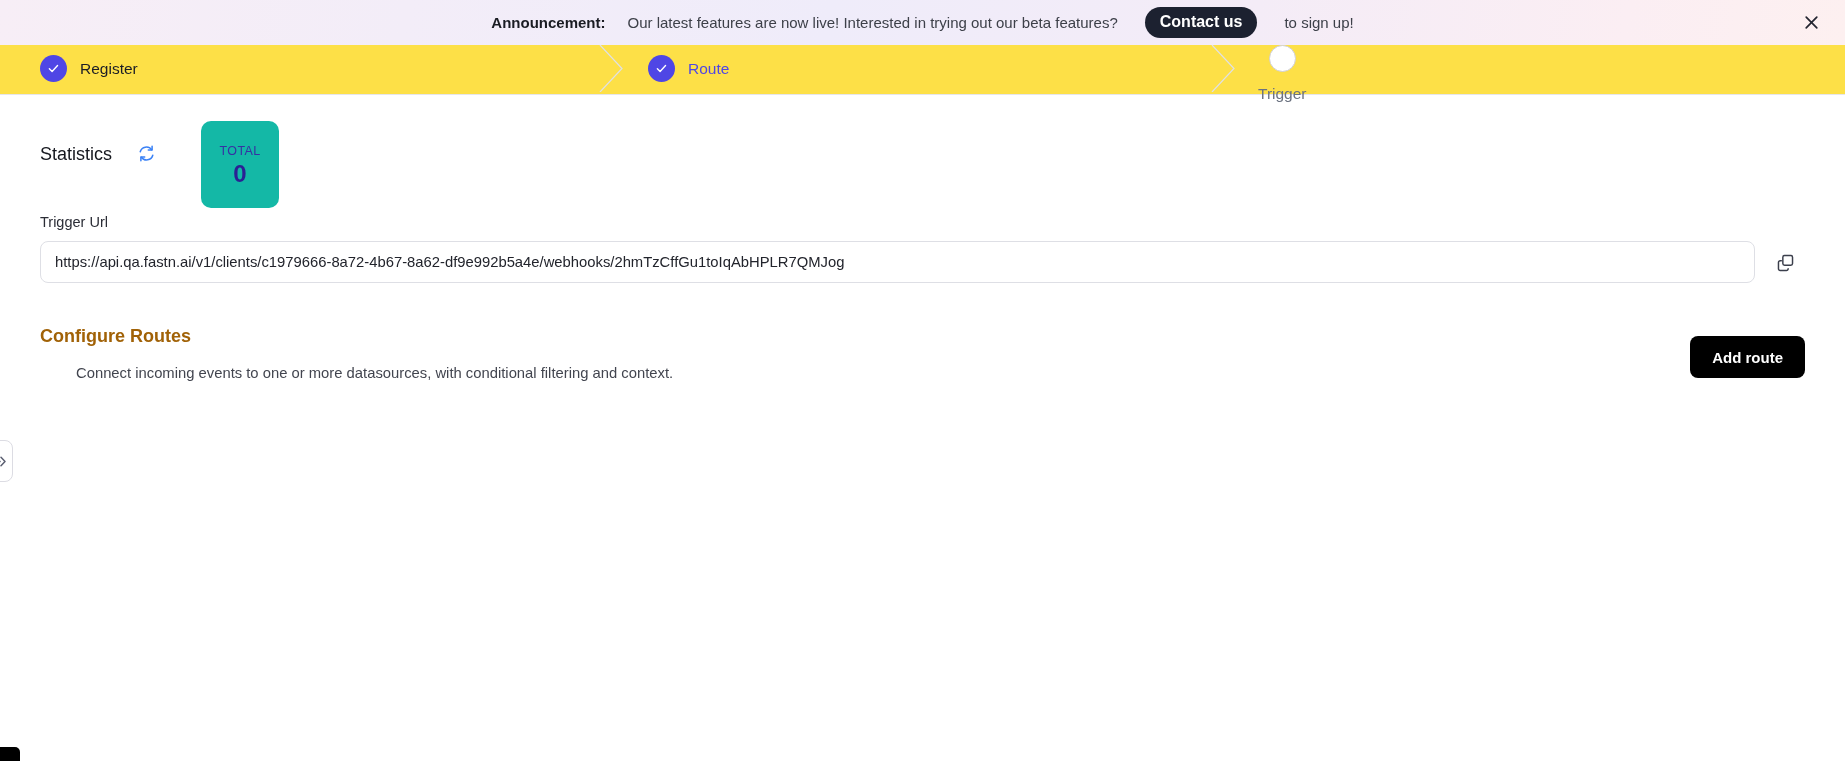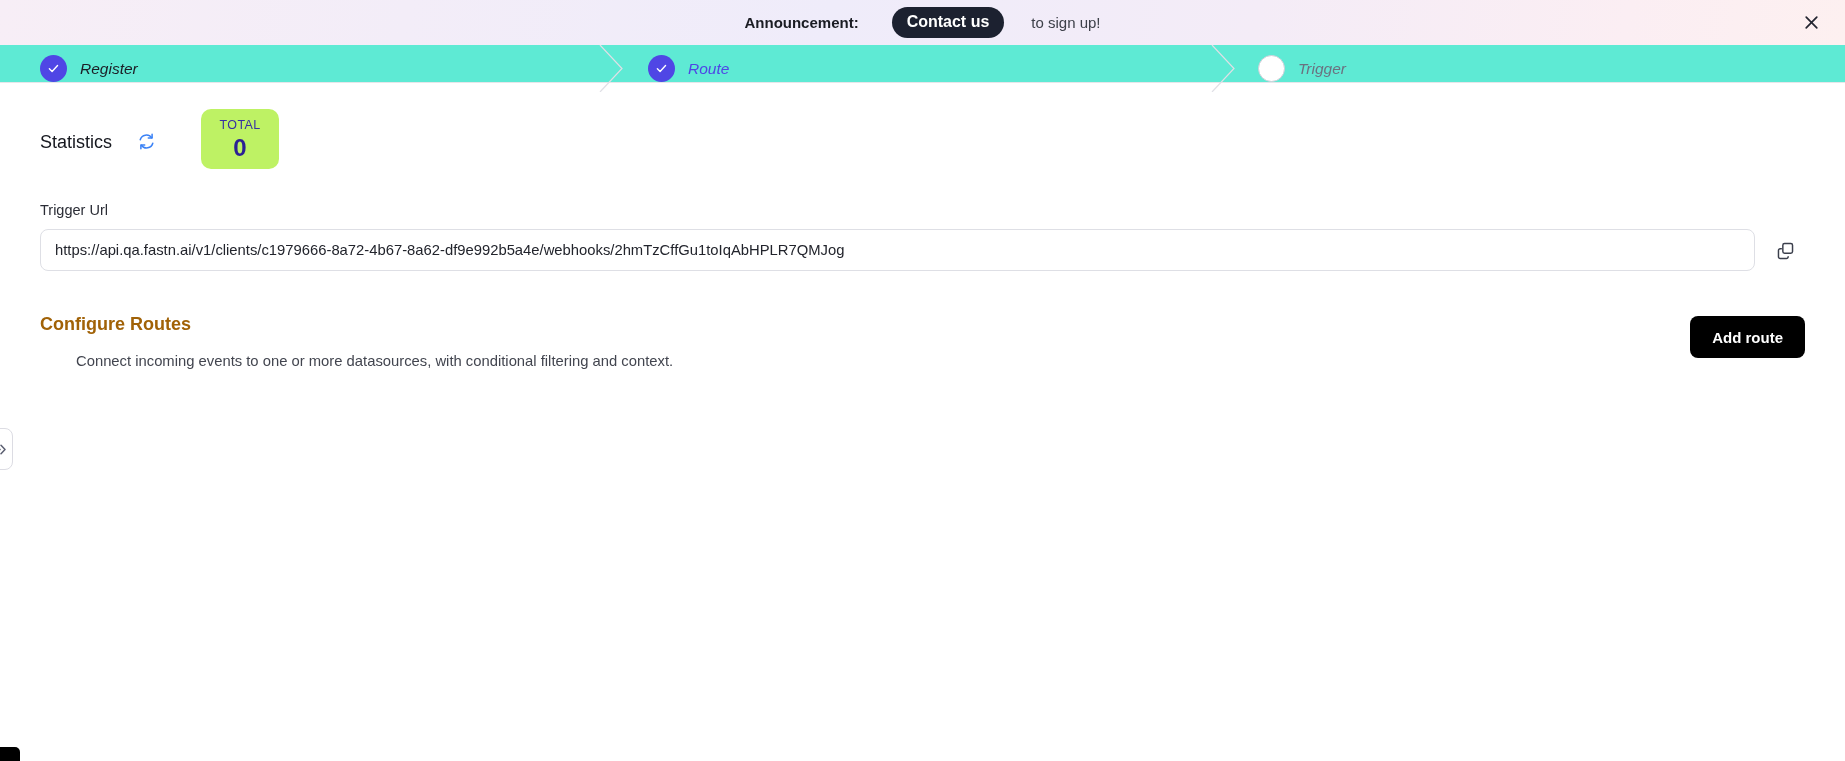--- a/index.html
+++ b/index.html
@@ -50,25 +50,24 @@
     transform: translateY(-50%);
     width: 24px; height: 24px;
     display: flex; align-items: center; justify-content: center;
     cursor: pointer;
     color: #232530;
   }
 
   
   .stepper {
     position: relative;
-    height: 38px;
+    height: 50px;
     width: 100%;
     border-bottom: 1px solid #e6e6ea;
-    background: #5eead4;
-    font-style: italic;
+    background: #fde047;
   }
   .step {
     position: absolute;
     top: 0; height: 47px;
     display: flex; align-items: center; gap: 13px;
     cursor: pointer;
   }
   .step-bullet {
     width: 27px; height: 27px; border-radius: 50%;
     display: flex; align-items: center; justify-content: center;
@@ -120,22 +119,22 @@
   .refresh-btn {
     width: 22px; height: 22px;
     margin-left: 23px;
     margin-top: 21px;
     display: flex; align-items: center; justify-content: center;
     cursor: pointer;
     background: none; border: none; padding: 0;
   }
   .total-card {
     margin-left: 44px;
-    width: 78px; height: 60px;
-    background: #bef264;
+    width: 78px; height: 87px;
+    background: #14b8a6;
     border-radius: 10px;
     display: flex; flex-direction: column;
     align-items: center; justify-content: center;
     gap: 4px;
   }
   .total-card-label {
     font-size: 12.5px; letter-spacing: 0.4px;
     color: #3730a3; font-weight: 500;
   }
   .total-card-value {
@@ -180,37 +179,38 @@
     background: #000000;
     color: #ffffff;
     font-size: 15px;
     font-weight: 700;
     border: none;
     border-radius: 8px;
     padding: 0 22px;
     height: 42px;
     cursor: pointer;
     font-family: "Liberation Sans", sans-serif;
-    margin-top: 2px;
+    margin-top: 10px;
   }
 
   .bottom-nub {
     position: absolute;
     left: 0; bottom: 0;
     width: 20px; height: 14px;
     background: #000000;
     border-top-right-radius: 5px;
   }
 </style>
 </head>
 <body>
 
 <div class="announce">
   <div class="announce-inner">
     <span class="announce-label">Announcement:</span>
+    <span class="announce-text">Our latest features are now live! Interested in trying out our beta features?</span>
     <button class="contact-pill">Contact us</button>
     <span class="announce-suffix">to sign up!</span>
   </div>
   <div class="announce-close">
     <svg width="17" height="17" viewBox="0 0 17 17" fill="none" aria-hidden="true">
       <path d="M3.2 3.2 L13.8 13.8 M13.8 3.2 L3.2 13.8" stroke="#232530" stroke-width="1.7" stroke-linecap="round"></path>
     </svg>
   </div>
 </div>
 
@@ -239,21 +239,21 @@
     </span>
     <span class="step-label accent">Route</span>
   </div>
 
   <div class="chev" style="left:1210px;">
     <svg width="30" height="47" viewBox="0 0 30 47" fill="none" aria-hidden="true">
       <path d="M2 0 L24 23.5 L2 47" stroke="#e0e0e6" stroke-width="1.2" fill="none"></path>
     </svg>
   </div>
 
-  <div class="step" style="left:1258px;">
+  <div class="step" style="left:1258px;flex-direction:column;">
     <span class="step-bullet todo"></span>
     <span class="step-label muted">Trigger</span>
   </div>
 </div>
 
 <div class="main">
 
   <div class="edge-handle">
     <span>
       <svg width="15" height="13" viewBox="0 0 15 13" fill="none" aria-hidden="true">

